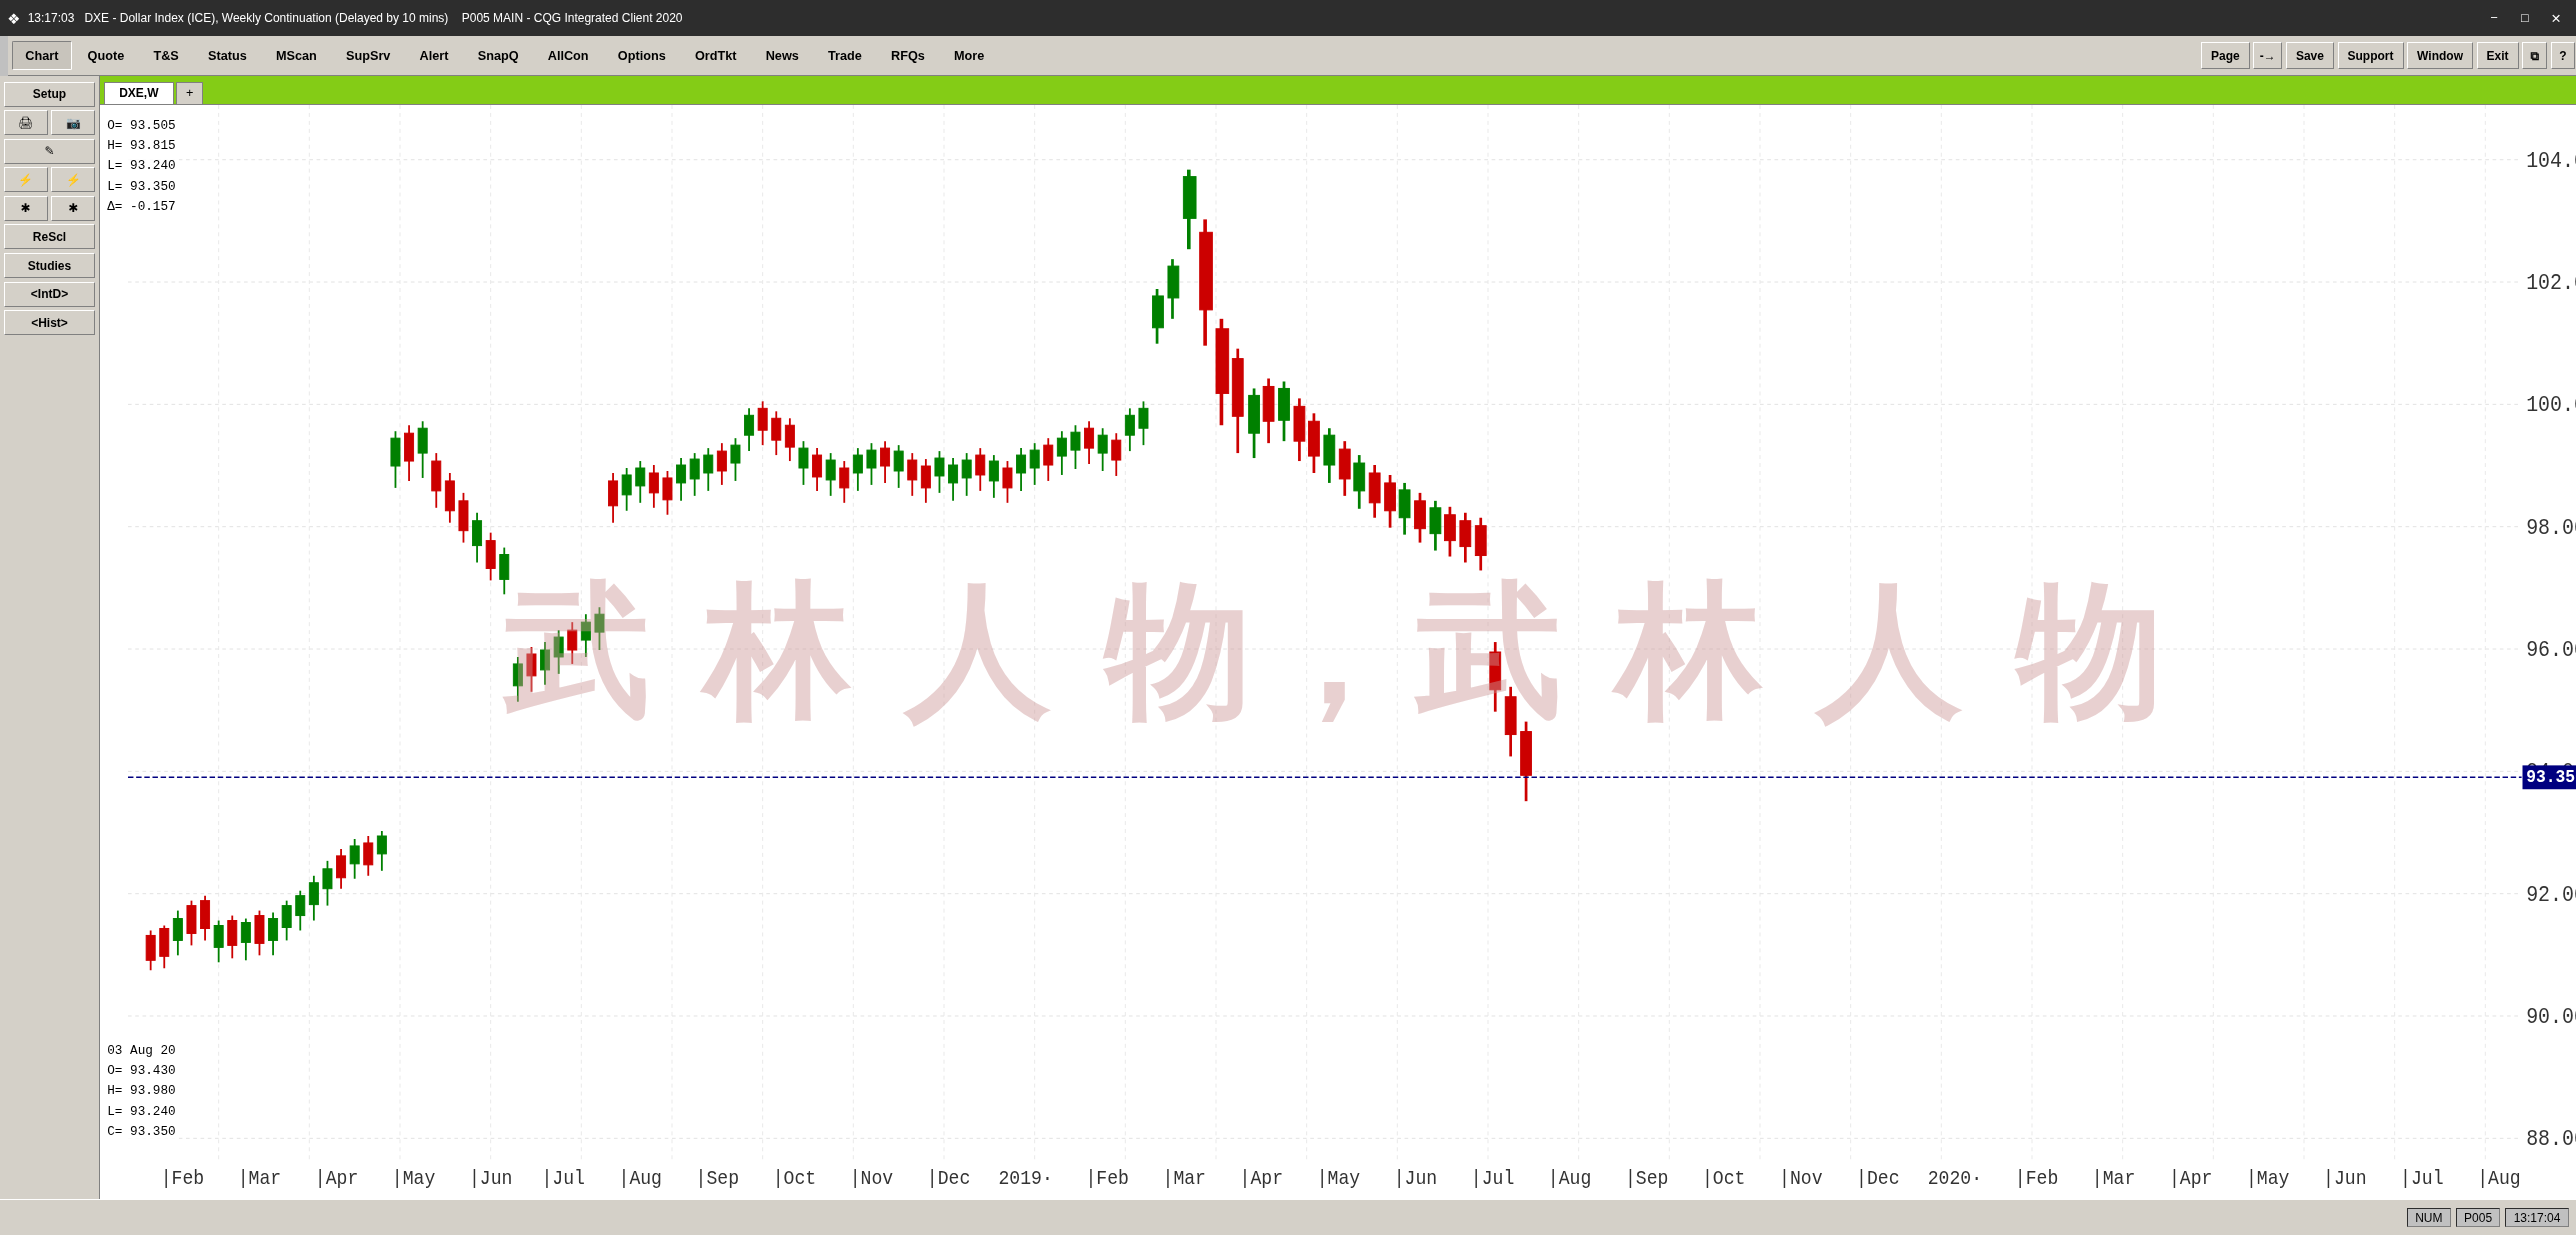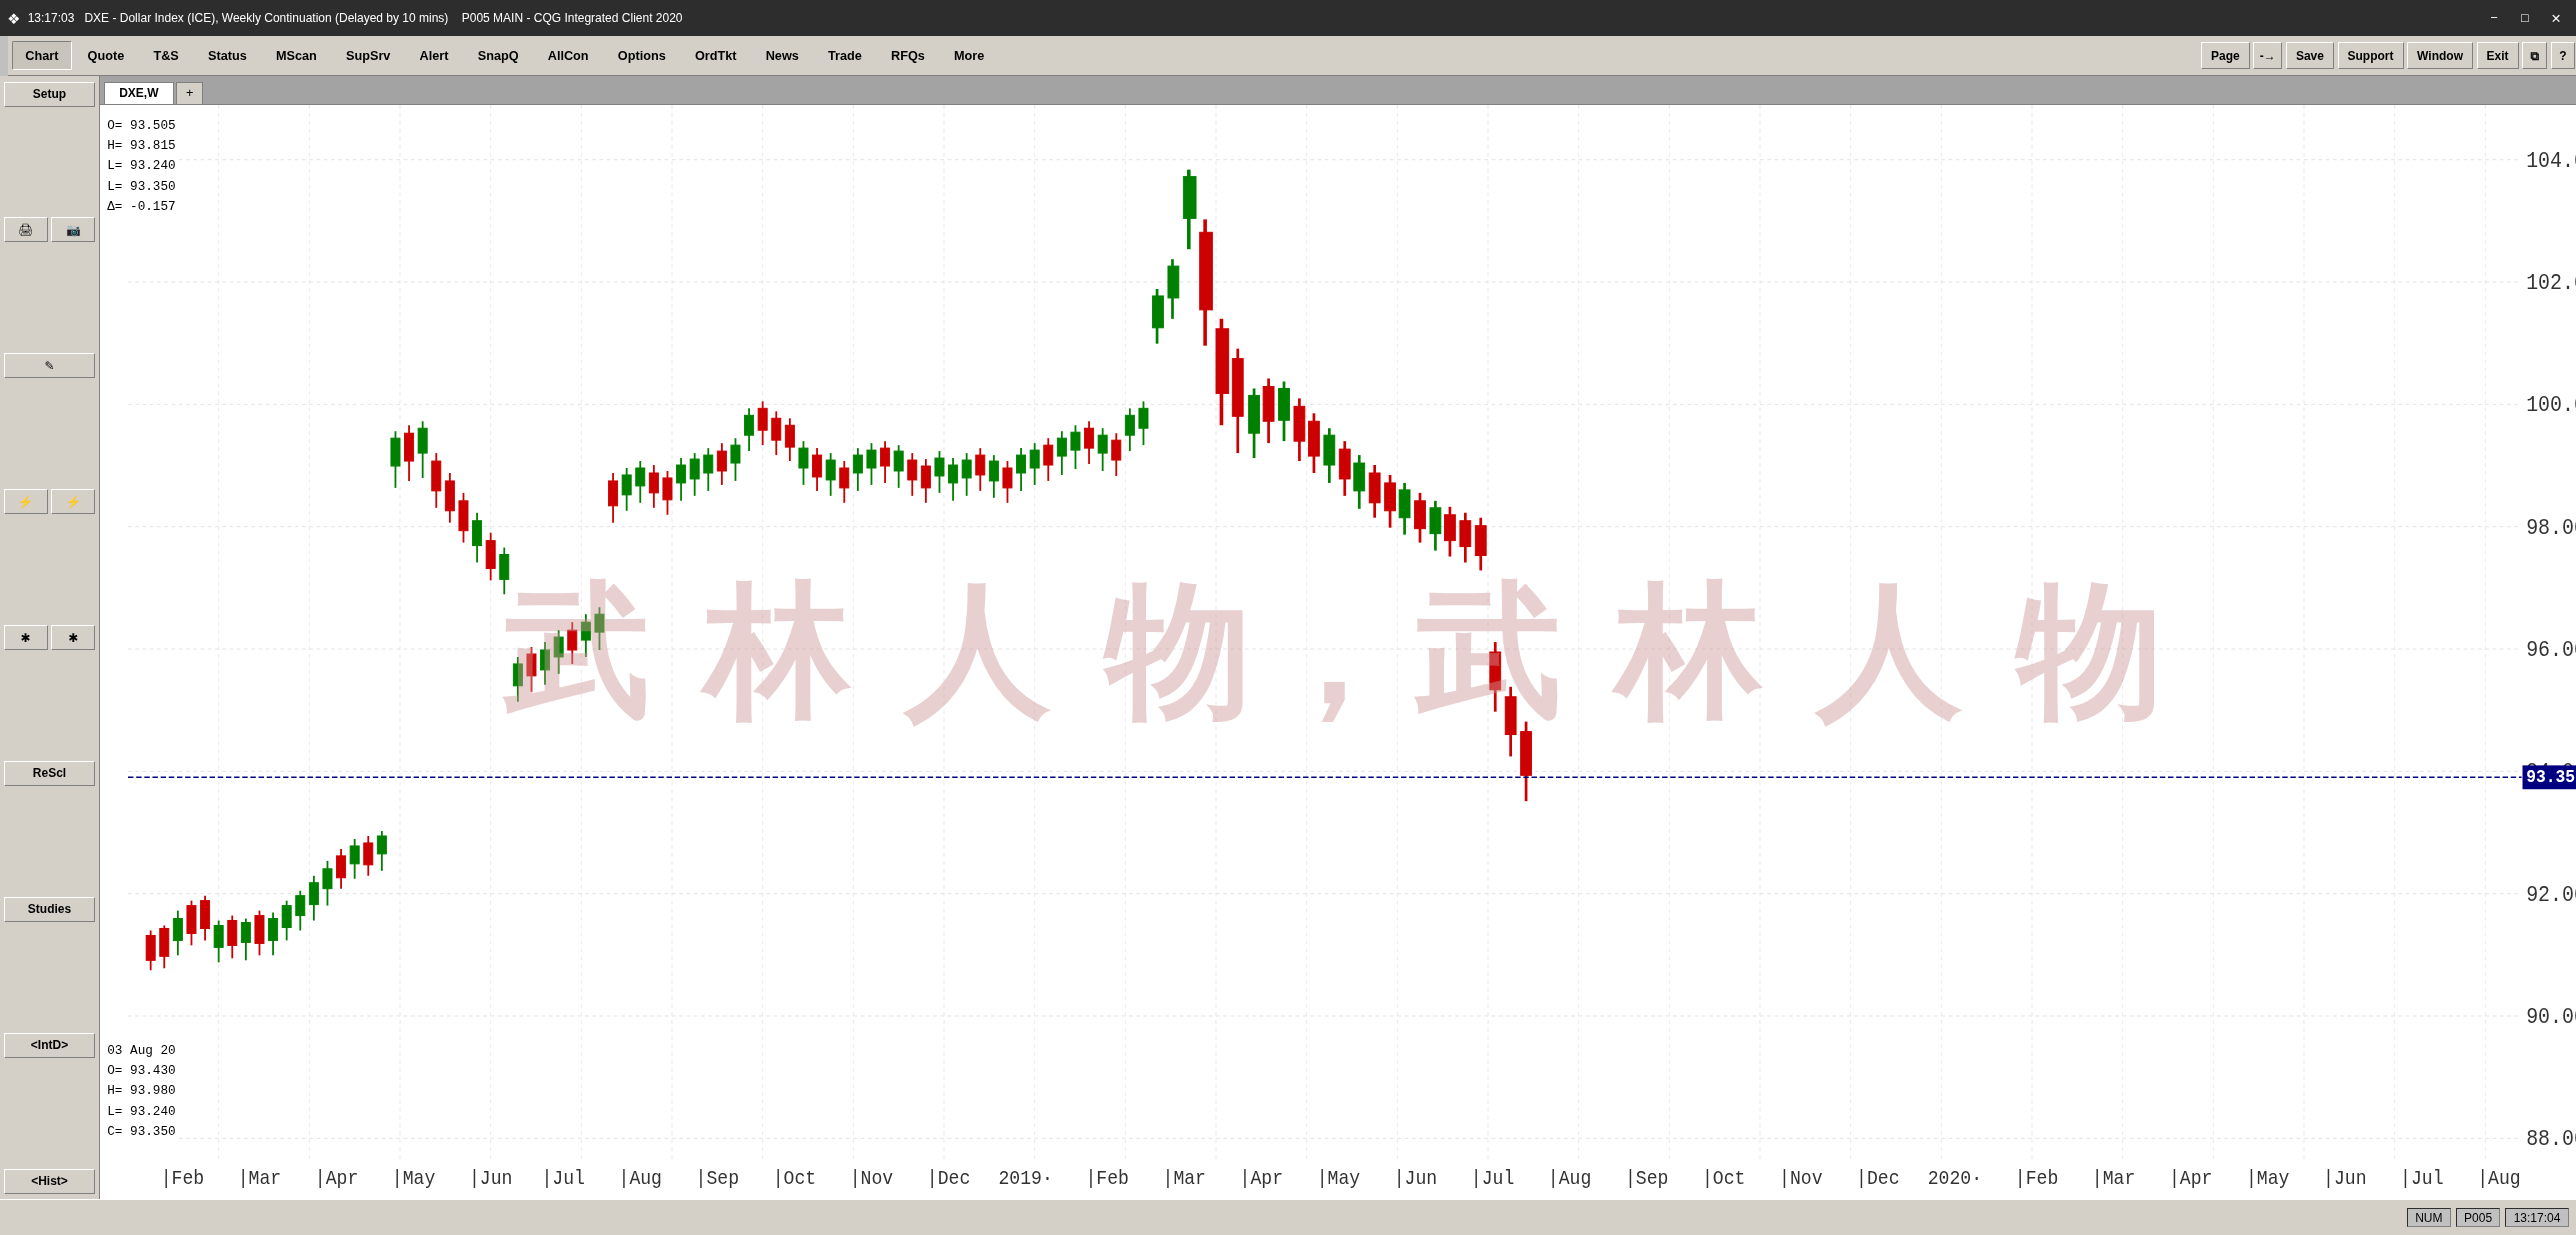--- a/index.html
+++ b/index.html
@@ -121,21 +121,20 @@
 
     
     #left-panel {
       width: 100px;
       background: #d4d0c8;
       border-right: 1.8px solid #808080;
       display: flex;
       flex-direction: column;
       padding: 5.5px 3.6px;
       gap: 3.6px;
-      justify-content: space-between;
     }
     .left-btn {
       padding: 4.5px 3.6px;
       background: #d4d0c8;
       border: 1.8px solid;
       border-top-color: #ffffff;
       border-left-color: #ffffff;
       border-bottom-color: #808080;
       border-right-color: #808080;
       font-size: 12px;
@@ -166,21 +165,21 @@
     #chart-container {
       flex: 1;
       background: #1a1a2e;
       position: relative;
       overflow: hidden;
     }
 
     
     #tab-bar {
       height: 29px;
-      background: #a3a3a3;
+      background: #84cc16;
       border-bottom: 0.9px solid #808080;
       display: flex;
       align-items: flex-end;
       padding-left: 3.6px;
     }
     .chart-tab {
       padding: 3.6px 14.6px;
       background: #e8e4dc;
       border: 0.9px solid #808080;
       border-bottom: none;

